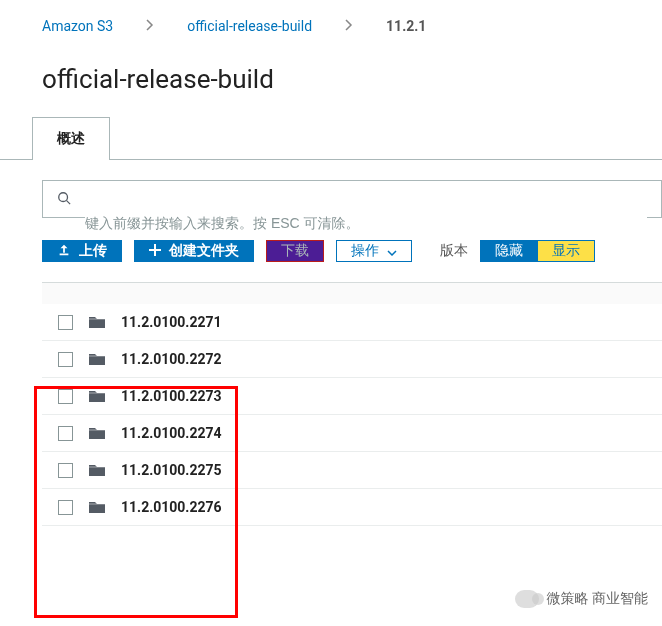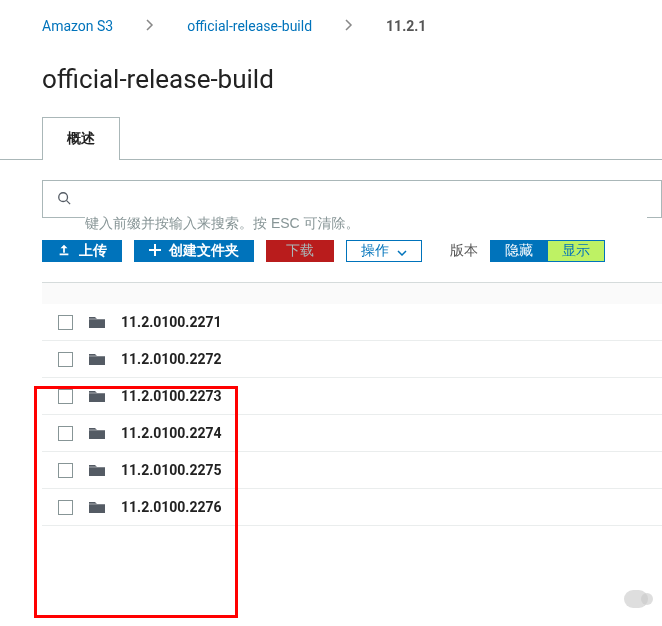--- a/index.html
+++ b/index.html
@@ -23,21 +23,21 @@
     .breadcrumb .sep { color: #888; }
     .breadcrumb .current { color: #555; font-weight: bold; }
     h1.page-title {
       font-size: 26px;
       font-weight: 400;
       color: #222;
       padding: 30px 0 22px 42px;
     }
     .tabs {
       border-bottom: 1px solid #aab7b8;
-      padding-left: 42px;
+      padding-left: 32px;
       display: flex;
     }
     .tab {
       border: 1px solid #aab7b8;
       border-bottom: none;
       background: #fff;
       padding: 12px 24px;
       font-size: 14px;
       color: #222;
       font-weight: 700;
@@ -75,27 +75,27 @@
       align-items: center;
       gap: 8px;
       height: 22px;
       padding: 0 14px;
       font-size: 14px;
       border: 1px solid transparent;
       cursor: pointer;
       white-space: nowrap;
     }
     .btn-primary { background: #0073bb; color: #fff; border-color: #0073bb; font-weight: 700;}
-    .btn-disabled { background: #b91c1c; color: #aab7b8; border: 6px solid #b91c1c; cursor: not-allowed; }
+    .btn-disabled { background: #4c1d95; color: #aab7b8; border: 1px solid #b91c1c; cursor: not-allowed; }
     .btn-outline { background: #fff; color: #0073bb; border: 1px solid #0073bb; }
     .version-label { color: #555; font-size: 14px; margin-left: 16px; }
     .seg-group { display: inline-flex; }
     .seg-group .btn { border-radius: 0; }
     .seg-hide { background: #0073bb; color: #fff; border: 1px solid #0073bb; }
-    .seg-show { background: #bef264; color: #0073bb; border: 1px solid #0073bb; border-left: none; }
+    .seg-show { background: #fde047; color: #0073bb; border: 1px solid #0073bb; border-left: none; }
     .table-area { margin: 20px 0 0 42px; }
     .table-header-row {
       border-top: 1px solid #d5dbdb;
       height: 22px;
       background: #fafafa;
     }
     .col-header {
       display: flex;
       align-items: center;
       gap: 6px;
@@ -294,13 +294,14 @@
         </span>
         <span class="name">11.2.0100.2276</span>
       </div>
     </div>
 </div>
 
 <div class="highlight-box"></div>
 
 <div class="watermark">
   <span class="wm-icon"></span>
+  <span>微策略 商业智能</span>
 </div>
 
 </body></html>

